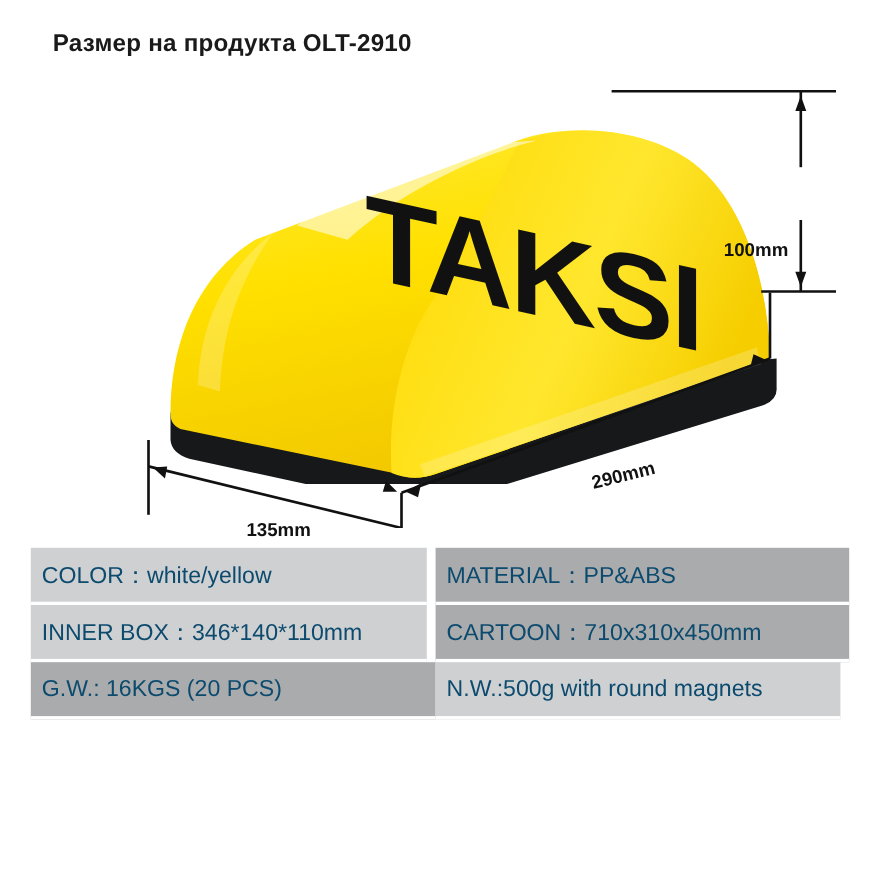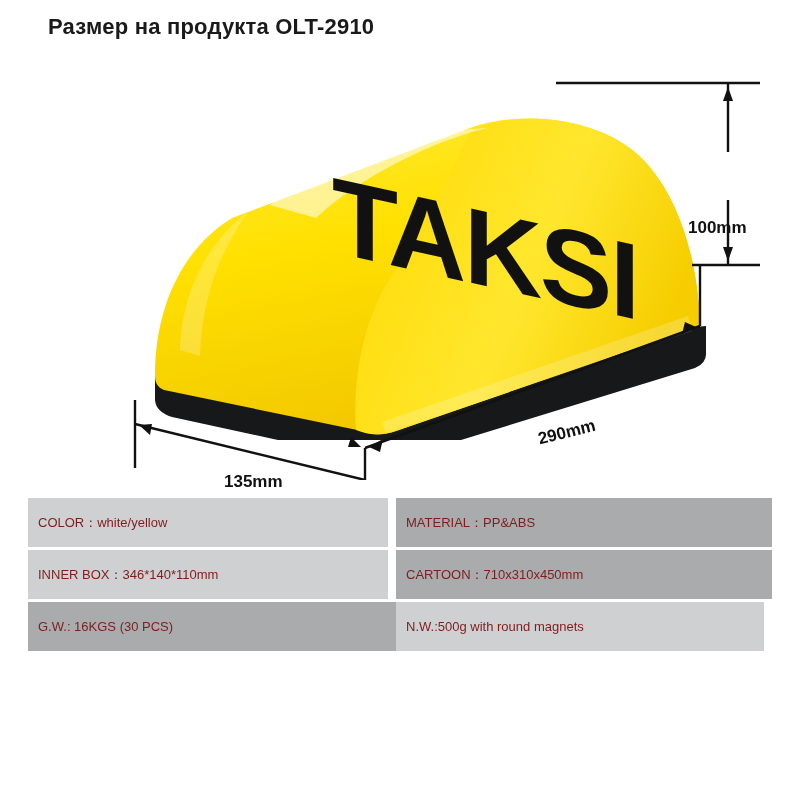--- a/index.html
+++ b/index.html
@@ -12,21 +12,21 @@
     height: 800px;
     font-family: "Liberation Sans", sans-serif;
     color: #111111;
     position: relative;
     overflow: hidden;
   }
 
   #page-title {
     position: absolute;
     left: 48px;
-    top: 14px;
+    top: 26px;
     font-size: 22px;
     font-weight: 700;
     color: #1a1a1a;
     letter-spacing: 0.2px;
     white-space: nowrap;
   }
 
   
   #diagram {
     position: absolute;
@@ -48,42 +48,42 @@
   .sign-svg { display: block; }
 
   
   .dim-label {
     position: absolute;
     font-size: 17px;
     font-weight: 700;
     color: #111;
     white-space: nowrap;
   }
-  #dim-height-label { left: 688px; top: 158px; }
+  #dim-height-label { left: 658px; top: 158px; }
   #dim-length-label { left: 536px; top: 370px; transform: rotate(-14deg); transform-origin: left top; }
   #dim-width-label  { left: 190px; top: 412px; margin-left: 34px; }
 
   
   #spec-table {
     position: absolute;
     left: 28px;
     top: 498px;
     width: 744px;
     display: grid;
     grid-template-columns: 368px 376px;
     grid-auto-rows: 52px;
     column-gap: 0px;
     row-gap: 0px;
   }
   .spec-cell {
     display: flex;
     align-items: center;
     padding-left: 10px;
-    font-size: 13px;
-    color: #7f1d1d;
+    font-size: 21px;
+    color: #0c4a6e;
     border-bottom: 3px solid #ffffff;
     box-sizing: border-box;
     white-space: nowrap;
     overflow: hidden;
   }
   .spec-cell.left  { background: #cfd0d2; margin-right: 8px; }
   .spec-cell.right { background: #a9abad; text-align: center; }
 </style>
 </head>
 <body>
@@ -170,16 +170,16 @@
   <div class="dim-label" id="dim-width-label">135mm</div>
 </div>
 
 <div id="spec-table">
   <div class="spec-cell left">COLOR：white/yellow</div>
   <div class="spec-cell right">MATERIAL：PP&amp;ABS</div>
 
   <div class="spec-cell left">INNER BOX：346*140*110mm</div>
   <div class="spec-cell right">CARTOON：710x310x450mm</div>
 
-  <div class="spec-cell right">G.W.: 16KGS (30 PCS)</div>
+  <div class="spec-cell right">G.W.: 16KGS (20 PCS)</div>
 
   <div class="spec-cell left">N.W.:500g with round magnets</div>
 </div>
 
 </body></html>

